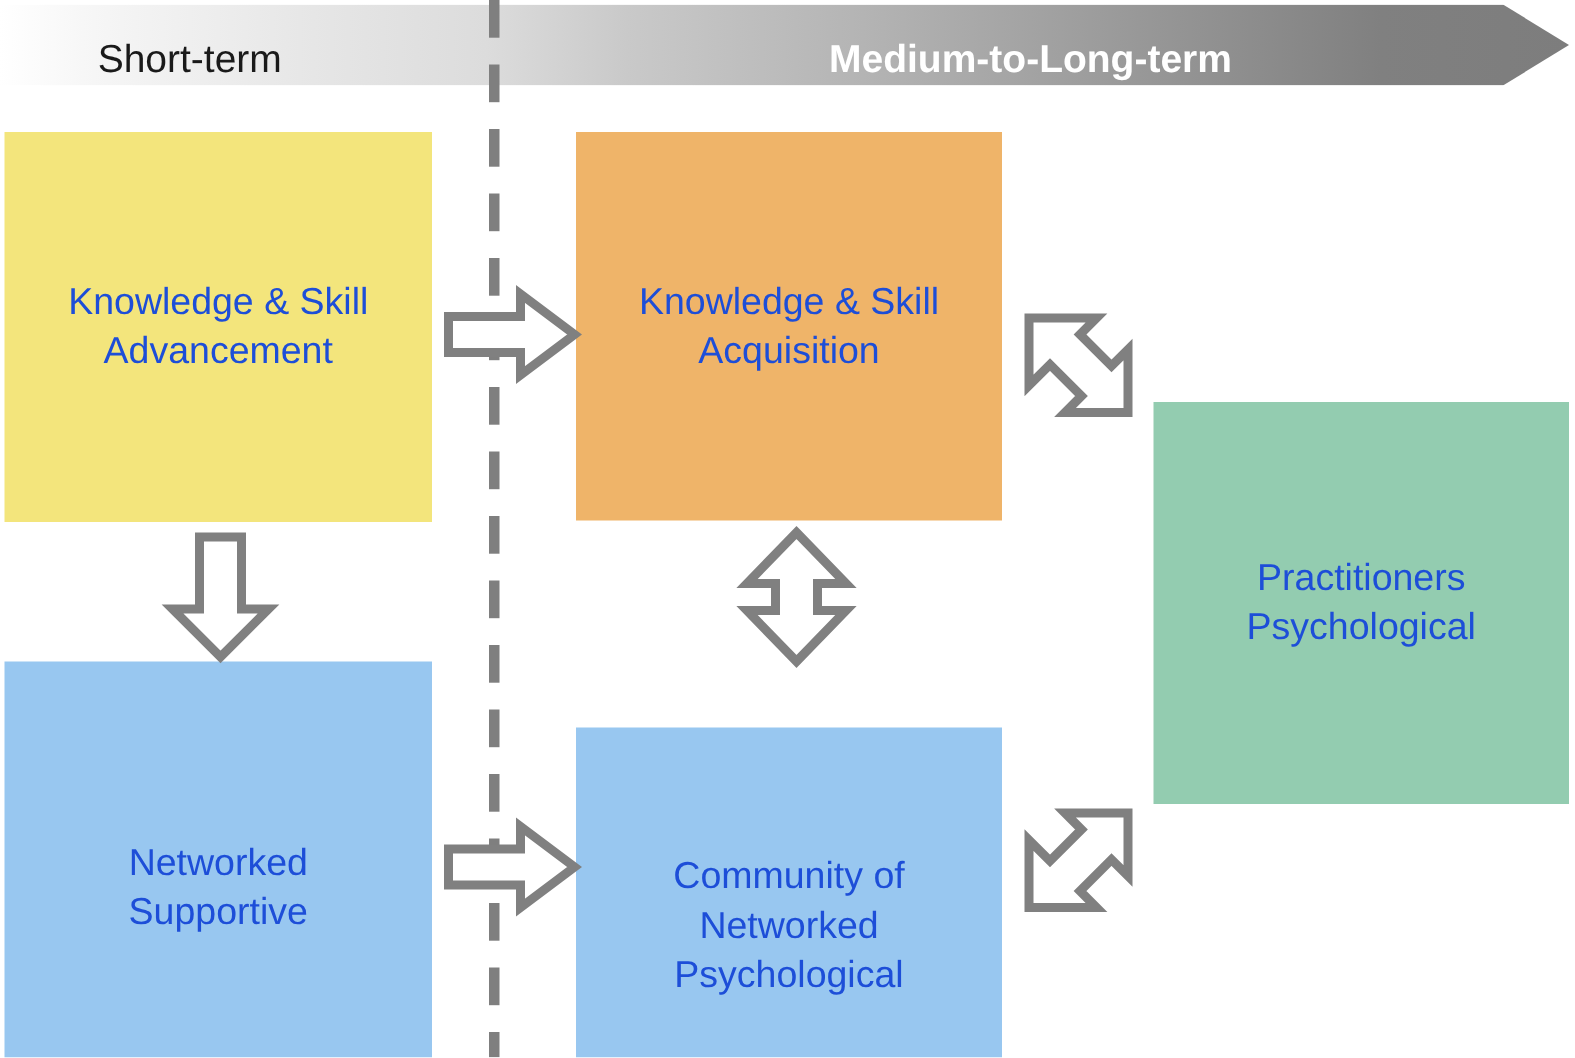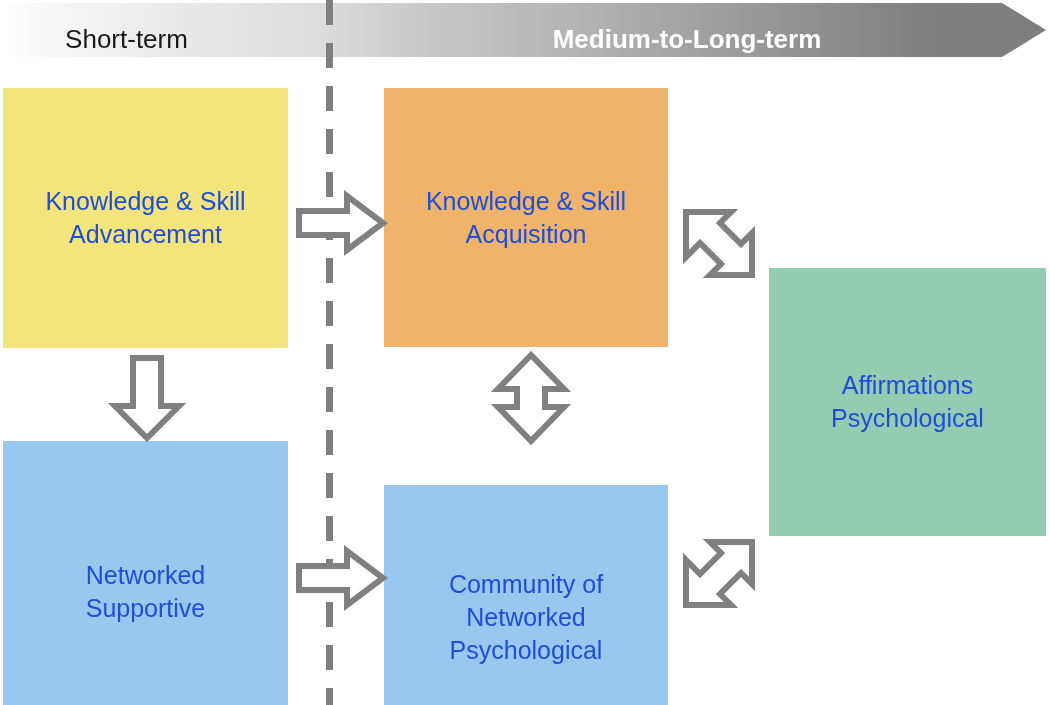--- a/index.html
+++ b/index.html
@@ -143,21 +143,21 @@
   <div class="node-box box-community">
     <div>
       <div>Community of</div>
       <div>Networked</div>
       <div>Psychological</div>
     </div>
   </div>
 
   <div class="node-box box-psych">
     <div>
-      <div>Affirmations</div>
+      <div>Practitioners</div>
       <div>Psychological</div>
     </div>
   </div>
 
   <svg class="arrow-svg arr-right-1" width="92" height="62" viewBox="0 0 92 62">
     <path class="arrow-path" d="M 4 19 L 52 19 L 52 4 L 88 31 L 52 58 L 52 43 L 4 43 Z"></path>
   </svg>
 
   <svg class="arrow-svg arr-right-2" width="92" height="62" viewBox="0 0 92 62">
     <path class="arrow-path" d="M 4 19 L 52 19 L 52 4 L 88 31 L 52 58 L 52 43 L 4 43 Z"></path>

